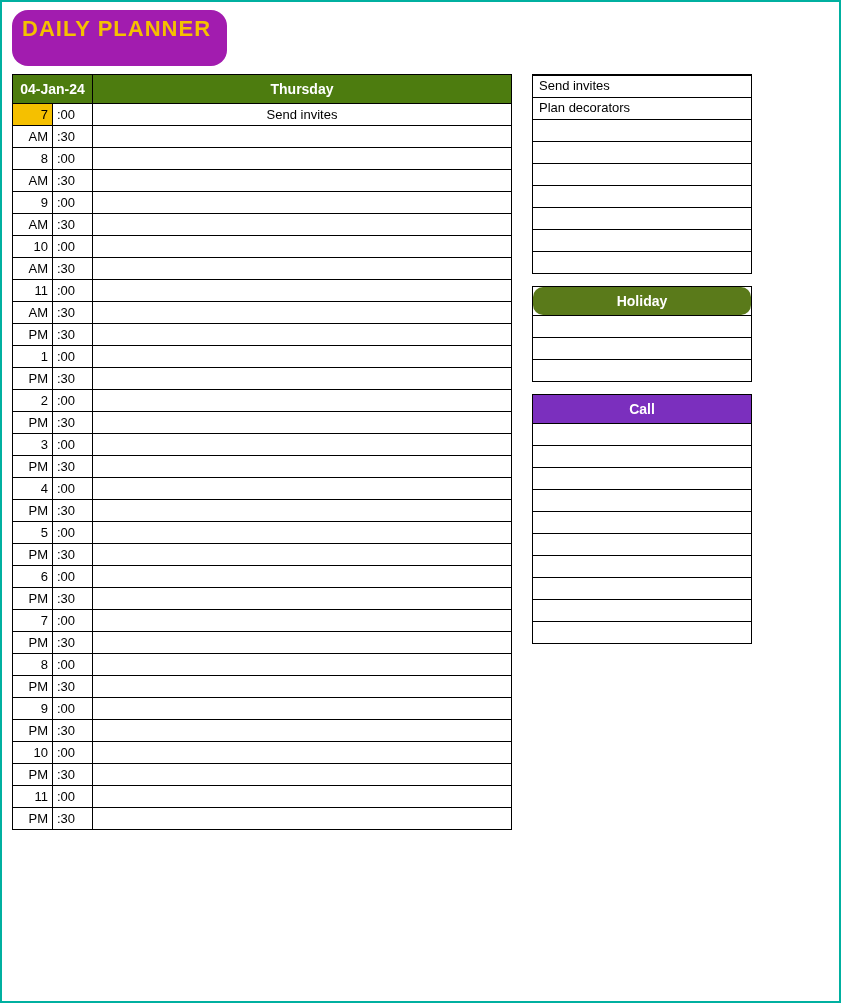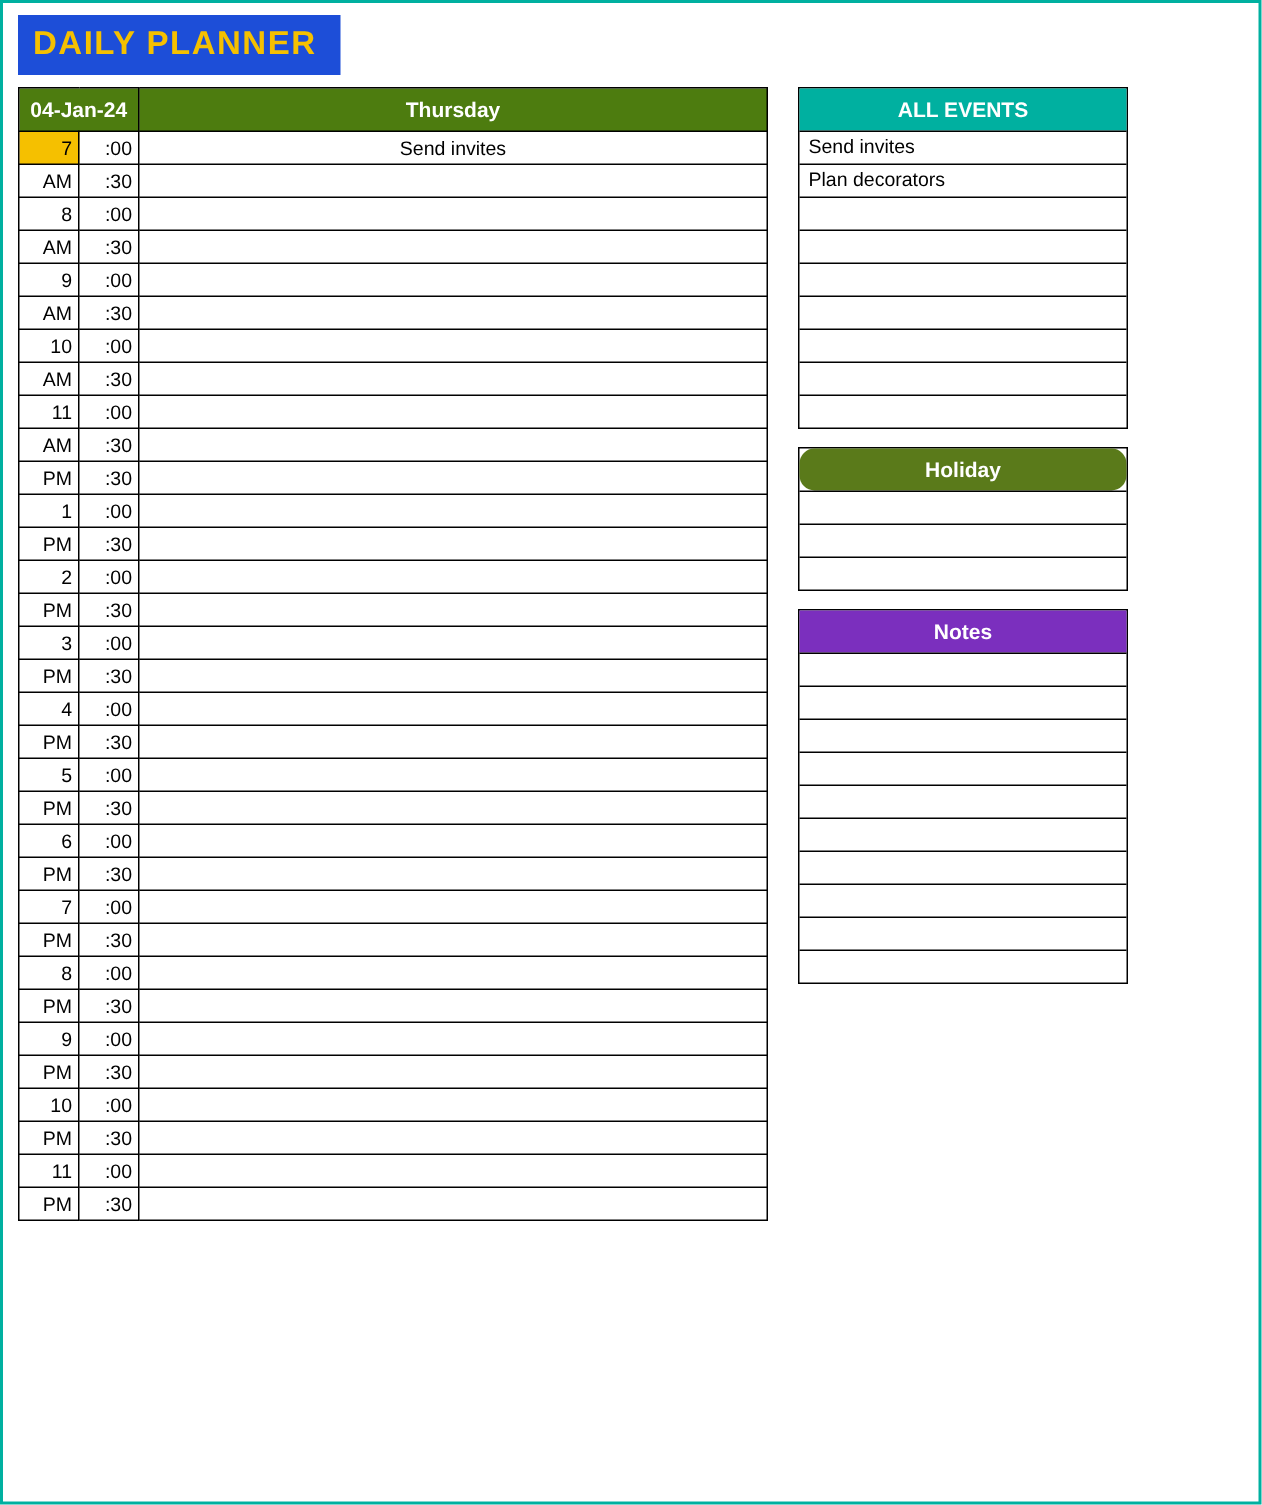--- a/index.html
+++ b/index.html
@@ -7,24 +7,25 @@
       width: 841px;
       height: 1003px;
       background: #ffffff;
       font-family: Arial, sans-serif;
       font-size: 13px;
       border: 2px solid #00b0a0;
       overflow: hidden;
     }
 
     .title-bar {
-      background: #1d4ed8;
+      background: #a21caf;
       display: inline-block;
-      padding: 6px 16px 8px 10px;
+      padding: 6px 16px 24px 10px;
       margin: 8px 0 8px 10px;
+      border-radius: 16px;
     }
     .title-bar span {
       color: #f5c000;
       font-size: 22px;
       font-weight: bold;
       letter-spacing: 1px;
     }
 
     .main-content {
       display: flex;
@@ -57,21 +58,21 @@
     }
 
     .hour-cell {
       text-align: right;
       width: 40px;
       font-size: 13px;
       color: #000;
     }
 
     .minute-cell {
-      text-align: right;
+      text-align: left;
       width: 40px;
       font-size: 13px;
       color: #000;
       padding-left: 2px;
     }
 
     .event-cell {
       text-align: center;
       font-size: 13px;
       color: #000;
@@ -293,21 +294,20 @@
       <td class="minute-cell">:30</td>
       <td class="event-cell"></td>
     </tr>
         </tbody>
     </table>
   </div>
 
   <div class="right-panel">
 
     <div class="panel-section">
-      <div class="panel-header green">ALL EVENTS</div>
       <div id="events-list">
           <div class="panel-row">Send invites</div>
           <div class="panel-row">Plan decorators</div>
           <div class="panel-row"></div>
           <div class="panel-row"></div>
           <div class="panel-row"></div>
           <div class="panel-row"></div>
           <div class="panel-row"></div>
           <div class="panel-row"></div>
           <div class="panel-row"></div>
@@ -317,21 +317,21 @@
     <div class="panel-section">
       <div class="panel-header olive">Holiday</div>
       <div id="holiday-list">
           <div class="panel-row"></div>
           <div class="panel-row"></div>
           <div class="panel-row"></div>
         </div>
     </div>
 
     <div class="panel-section">
-      <div class="panel-header purple">Notes</div>
+      <div class="panel-header purple">Call</div>
       <div id="notes-list">
           <div class="panel-row"></div>
           <div class="panel-row"></div>
           <div class="panel-row"></div>
           <div class="panel-row"></div>
           <div class="panel-row"></div>
           <div class="panel-row"></div>
           <div class="panel-row"></div>
           <div class="panel-row"></div>
           <div class="panel-row"></div>

